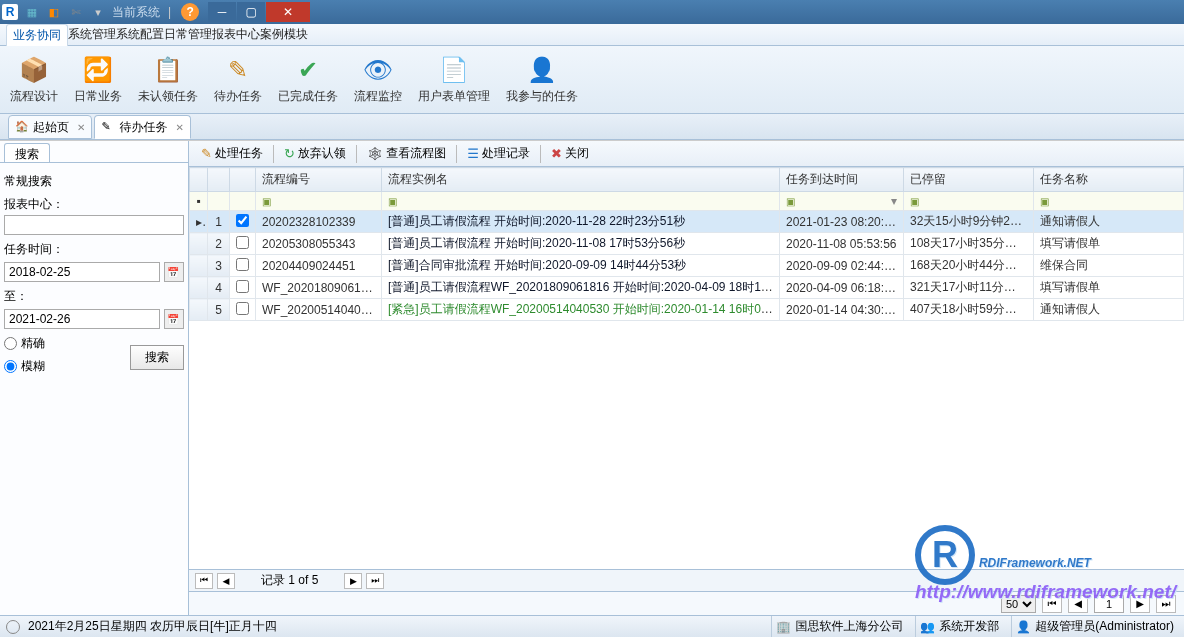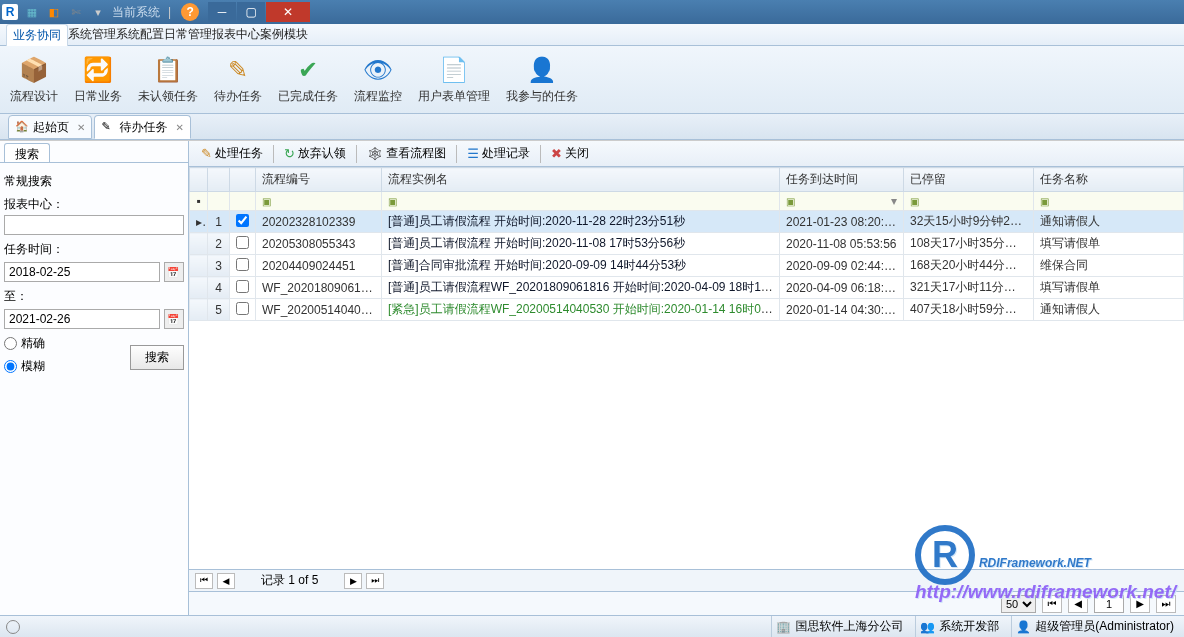--- a/index.html
+++ b/index.html
@@ -335,20 +335,21 @@
       <div class="nbtn">◀</div>
       <input type="text" value="1" style="">
       <div class="nbtn">▶</div>
       <div class="nbtn">⏭</div>
     </div>
   </div>
 </div>
 
 <div class="statusbar">
   <div class="clk"></div>
+  <span>2021年2月25日星期四 农历甲辰日[牛]正月十四</span>
   <div class="sbsp"></div>
   <div class="sbi">
       <span class="sic">🏢</span>
       <span>国思软件上海分公司</span>
     </div>
   <div class="sbi">
       <span class="sic">👥</span>
       <span>系统开发部</span>
     </div>
   <div class="sbi">

